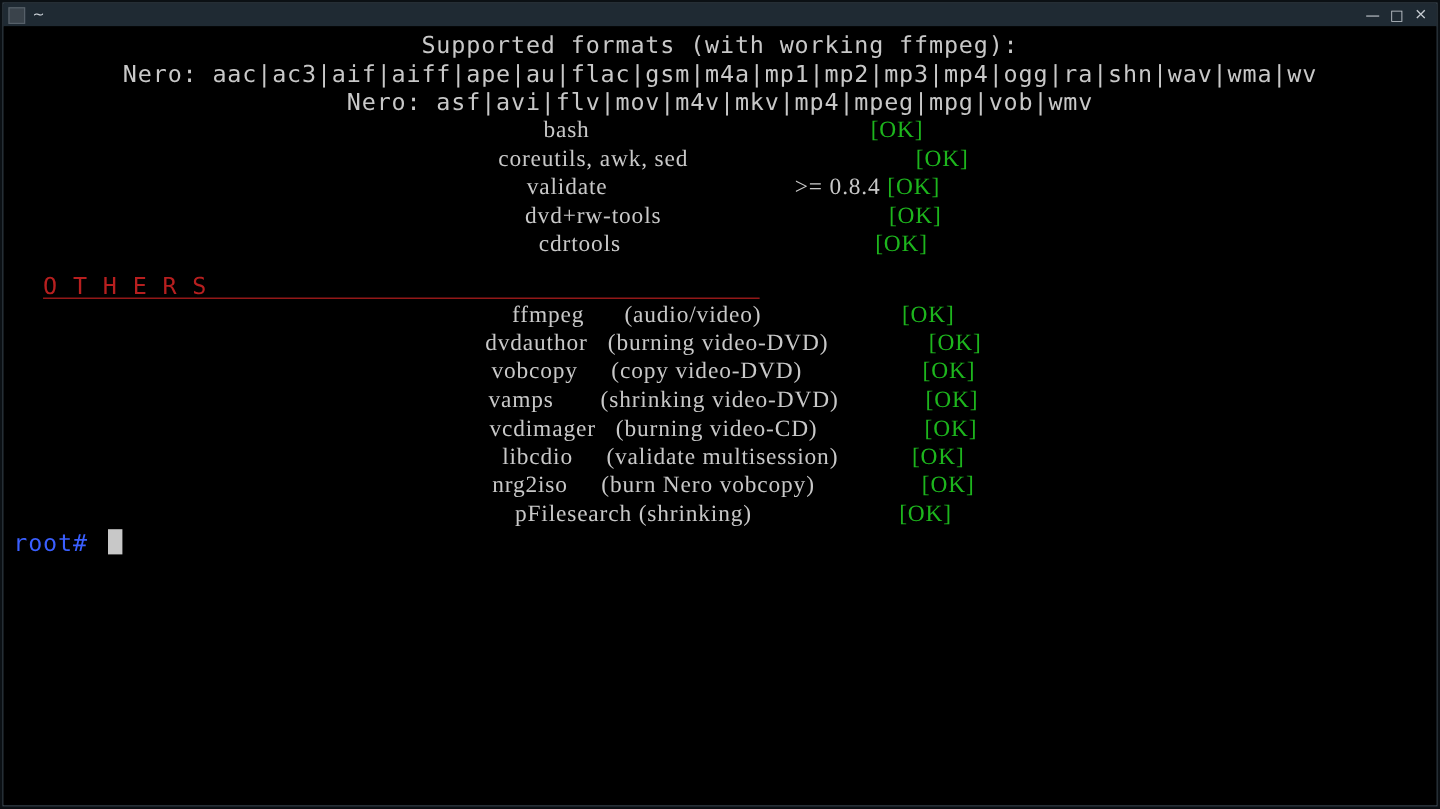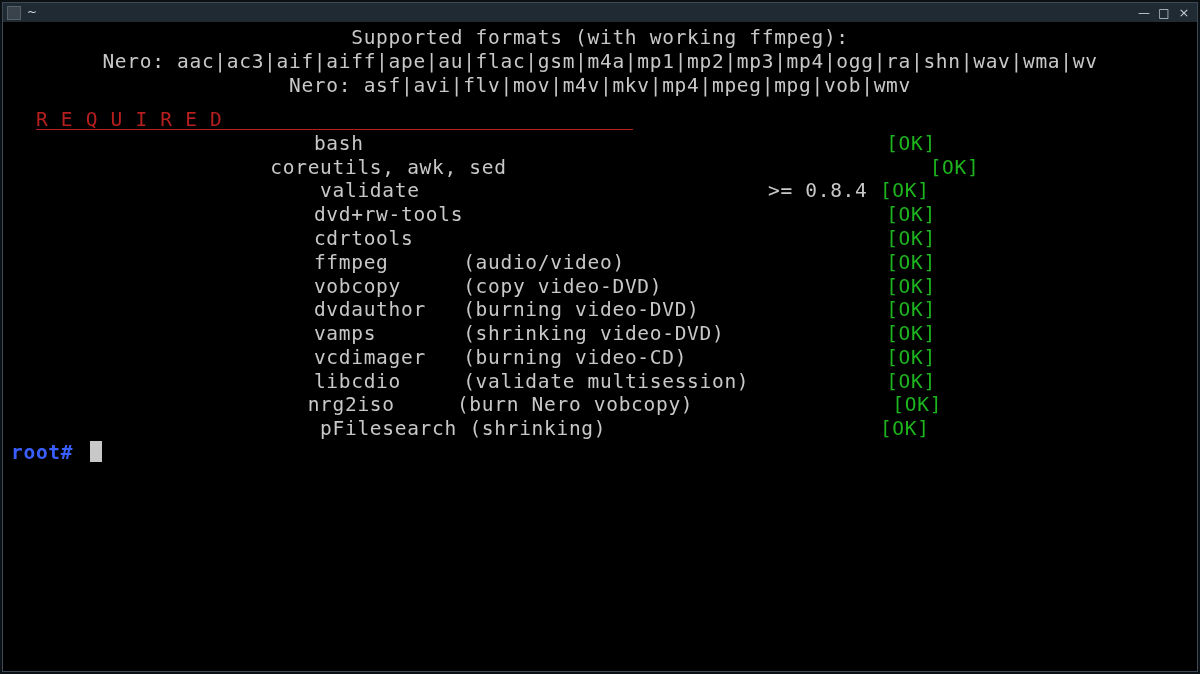--- a/index.html
+++ b/index.html
@@ -68,26 +68,26 @@
     align-items: baseline;
     margin-top: 0.55em;
   }
   .section-pad { white-space: pre; }
   .section-label {
     color: #b71f1f;
     white-space: pre;
   }
 
   
-  .dep-row { display: block; white-space: pre; }
+  .dep-row { display: block; white-space: pre; font-family: Liberation Serif, serif; }
   .dep-stat { color: #1db51d; }
 
   
   .prompt-line { white-space: pre; }
-  .prompt { color: #3a5fff; font-weight: bold; }
+  .prompt { color: #3a5fff; }
   .cursor {
     display: inline-block;
     width: 0.62em; height: 1.05em;
     background: #c8c8c8;
     vertical-align: -0.15em;
     margin-left: 0.2em;
   }
 </style>
 </head>
 <body>
@@ -106,36 +106,36 @@
   <div class="term">
 
     <div class="line fg-default">Supported formats (with working ffmpeg):</div>
 
     <div class="line fg-default">Nero: aac|ac3|aif|aiff|ape|au|flac|gsm|m4a|mp1|mp2|mp3|mp4|ogg|ra|shn|wav|wma|wv</div>
       <div class="line fg-default"></div>
 
     <div class="line fg-default"><span>Nero: </span><span>asf|avi|flv|mov|m4v|mkv|mp4|mpeg|mpg|vob|wmv</span></div>
 
 
-    <div class="section">
-      <span class="section-pad fg-default">  </span>
-      <span class="section-label underline" id="sec-req-label">R E Q U I R E D                                 </span>
-    </div>
     <div id="required-list">
         <div class="dep-row fg-default">    <span>bash        </span><span>                         </span><span>         </span><span class="dep-stat">[OK]</span></div>
         <div class="dep-row fg-default">    <span>coreutils, awk, sed</span><span>                         </span><span>         </span><span class="dep-stat">[OK]</span></div>
         <div class="dep-row fg-default">    <span>validate   </span><span>                         </span><span>&gt;= 0.8.4 </span><span class="dep-stat">[OK]</span></div>
         <div class="dep-row fg-default">    <span>dvd+rw-tools</span><span>                         </span><span>         </span><span class="dep-stat">[OK]</span></div>
         <div class="dep-row fg-default">    <span>cdrtools    </span><span>                         </span><span>         </span><span class="dep-stat">[OK]</span></div>
       </div>
 
+    <div class="section">
+      <span class="section-pad fg-default">  </span>
+      <span class="section-label underline" id="sec-oth-label">O T H E R S                                     </span>
+    </div>
     <div id="others-list">
         <div class="dep-row fg-default">    <span>ffmpeg      </span><span>(audio/video)            </span><span>         </span><span class="dep-stat">[OK]</span></div>
+        <div class="dep-row fg-default">    <span>dvdauthor   </span><span>(burning video-DVD)      </span><span>         </span><span class="dep-stat">[OK]</span></div>
         <div class="dep-row fg-default">    <span>vobcopy     </span><span>(copy video-DVD)         </span><span>         </span><span class="dep-stat">[OK]</span></div>
-        <div class="dep-row fg-default">    <span>dvdauthor   </span><span>(burning video-DVD)      </span><span>         </span><span class="dep-stat">[OK]</span></div>
         <div class="dep-row fg-default">    <span>vamps       </span><span>(shrinking video-DVD)    </span><span>         </span><span class="dep-stat">[OK]</span></div>
         <div class="dep-row fg-default">    <span>vcdimager   </span><span>(burning video-CD)       </span><span>         </span><span class="dep-stat">[OK]</span></div>
         <div class="dep-row fg-default">    <span>libcdio     </span><span>(validate multisession)  </span><span>         </span><span class="dep-stat">[OK]</span></div>
         <div class="dep-row fg-default">    <span>nrg2iso     </span><span>(burn Nero vobcopy)       </span><span>         </span><span class="dep-stat">[OK]</span></div>
         <div class="dep-row fg-default">    <span>pFilesearch </span><span>(shrinking)             </span><span>         </span><span class="dep-stat">[OK]</span></div>
       </div>
 
     <div class="prompt-line"><span class="prompt">root# </span><span class="cursor"></span></div>
 
   </div>

